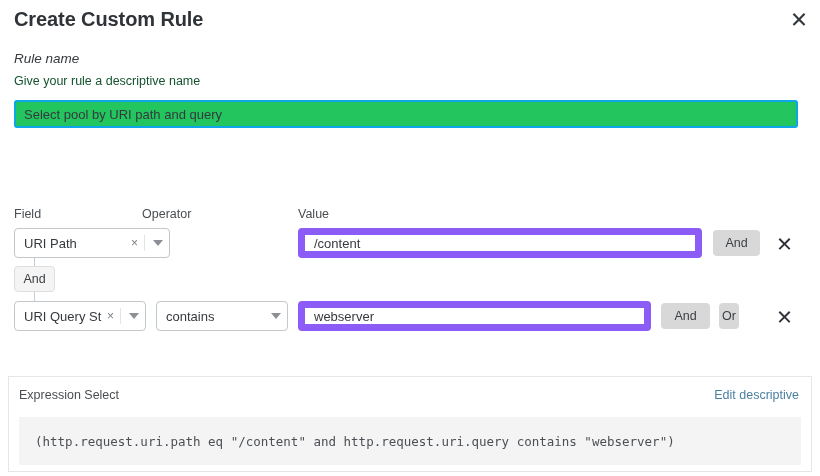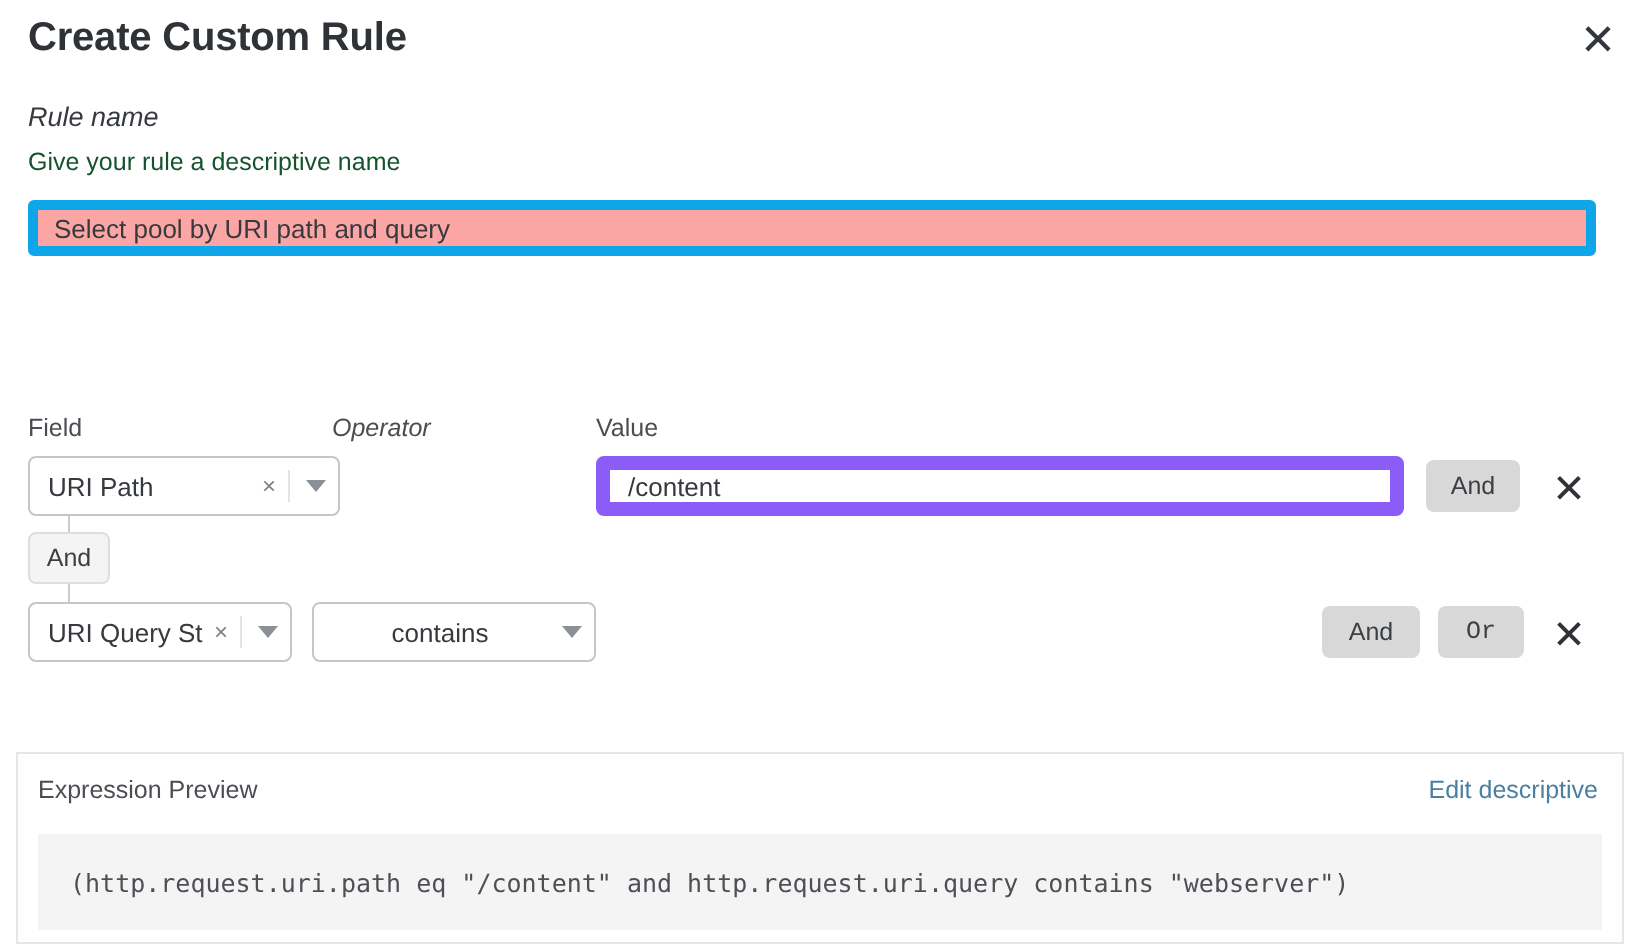--- a/index.html
+++ b/index.html
@@ -64,23 +64,23 @@
     left: 14px;
     top: 74px;
   }
   .rulename-input {
     position: absolute;
     left: 14px;
     top: 100px;
     width: 784px;
     height: 28px;
     box-sizing: border-box;
-    border: 5px solid #0ea5e9;
+    border: 2px solid #0ea5e9;
     border-radius: 3px;
-    background: #fca5a5;
+    background: #22c55e;
     font-family: "Liberation Sans", sans-serif;
     font-size: 13px;
     color: #36393d;
     padding: 0 8px;
     outline: none;
   }
 
   .section-header {
     position: absolute;
     left: 14px;
@@ -90,21 +90,21 @@
     color: #2f3337;
   }
 
   .col-label {
     position: absolute;
     top: 207px;
     font-size: 12.5px;
     color: #4a4e52;
   }
   .col-label.field { left: 14px; }
-  .col-label.operator { left: 166px; font-style: italic; }
+  .col-label.operator { left: 142px; }
   .col-label.value { left: 298px; }
 
   .select-box {
     position: absolute;
     box-sizing: border-box;
     height: 30px;
     border: 1px solid #c2c7cc;
     border-radius: 4px;
     background: #fff;
     display: flex;
@@ -302,38 +302,39 @@
     <span class="select-text">URI Query St...</span>
     <span class="clear-x">×</span>
     <span class="sep"></span>
     <span class="caret">
       <svg width="10" height="6" viewBox="0 0 10 6" aria-hidden="true">
           <path d="M0 0h10L5 6z" fill="#8b9096"></path>
         </svg>
     </span>
   </div>
 
-  <div class="select-box" style="left:156px; top:301px; width:142px;text-align:center;">
+  <div class="select-box" style="left:156px; top:301px; width:132px;">
     <span class="select-text">contains</span>
     <span class="caret">
       <svg width="10" height="6" viewBox="0 0 10 6" aria-hidden="true">
           <path d="M0 0h10L5 6z" fill="#8b9096"></path>
         </svg>
     </span>
   </div>
 
+  <input class="text-input" type="text" style="left: 298px; top: 301px; width: 353px;" value="webserver">
 
   <button class="pill-btn" style="left:661px; top:303px; width:49px;">And</button>
-  <button class="pill-btn" style="left:719px; top:303px; width:43px;font-family:Liberation Mono, monospace;">Or</button>
+  <button class="pill-btn" style="left:719px; top:303px; width:20px;">Or</button>
 
   <div class="row-remove" style="left:776px; top:308px;">
     <svg width="15" height="15" viewBox="0 0 16 16" aria-hidden="true">
       <path d="M3.2 2.1L8 6.9l4.8-4.8 1.5 1.5L9.5 8.4l4.8 4.8-1.5 1.5L8 9.9l-4.8 4.8-1.5-1.5 4.8-4.8-4.8-4.8z" fill="#2f3337"></path>
     </svg>
   </div>
 
   <div class="preview-panel">
-    <div class="preview-label">Expression Preview</div>
+    <div class="preview-label">Expression Select</div>
     <a class="edit-expression">Edit descriptive</a>
     <div class="expr-code">(http.request.uri.path eq "/content" and http.request.uri.query contains "webserver")</div>
   </div>
 
 </div>
 
 </body></html>

